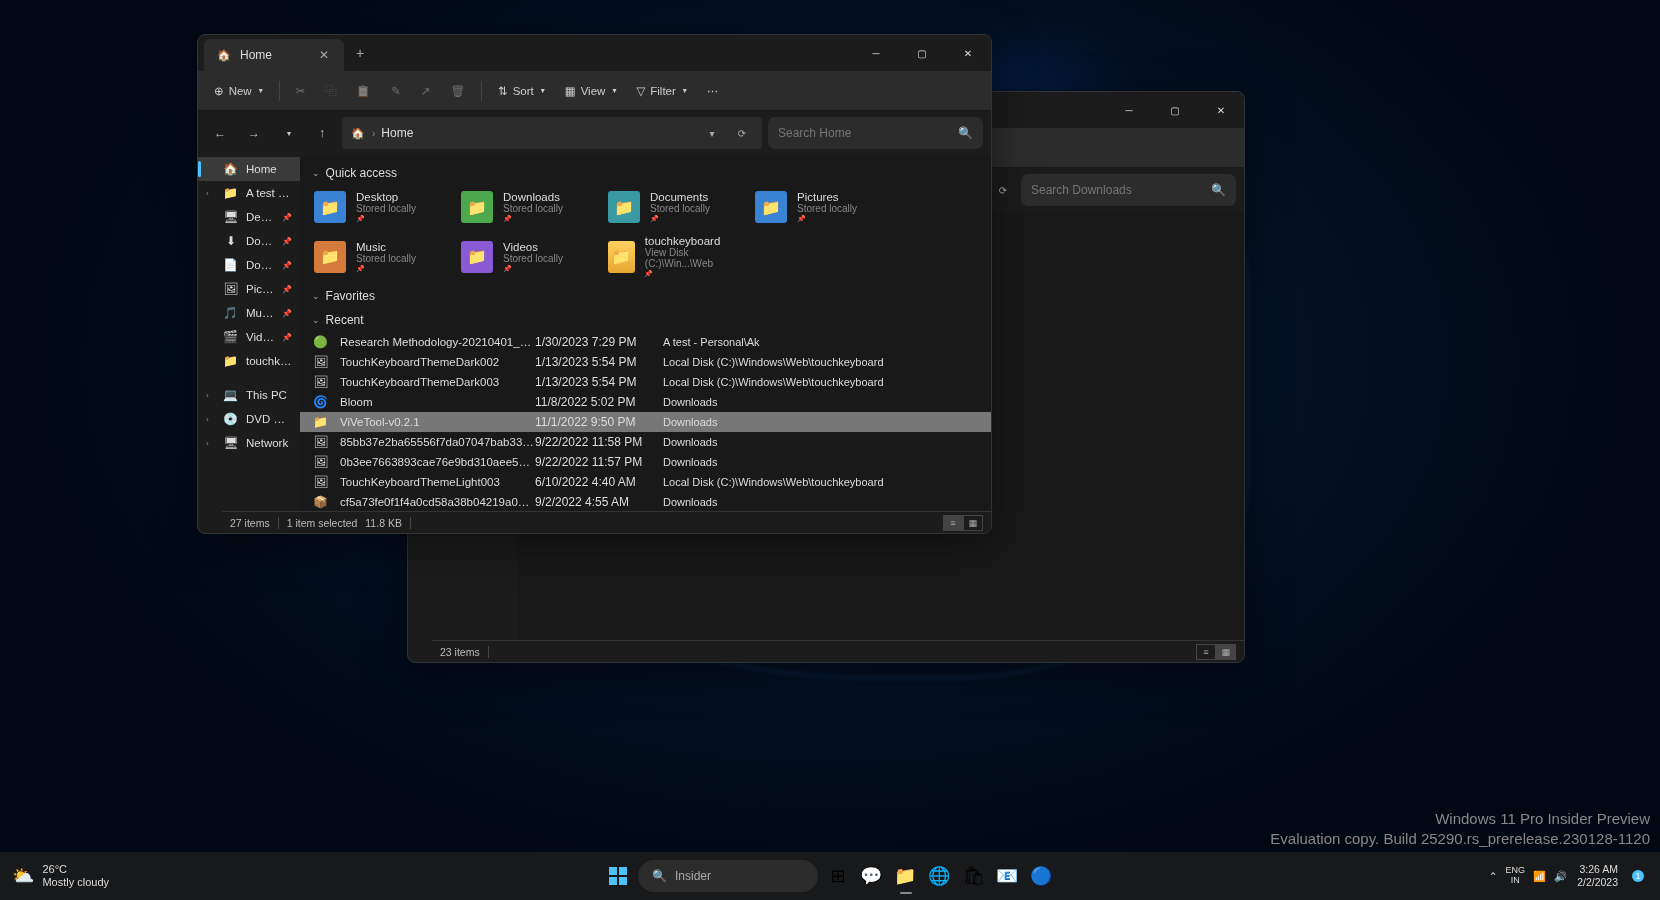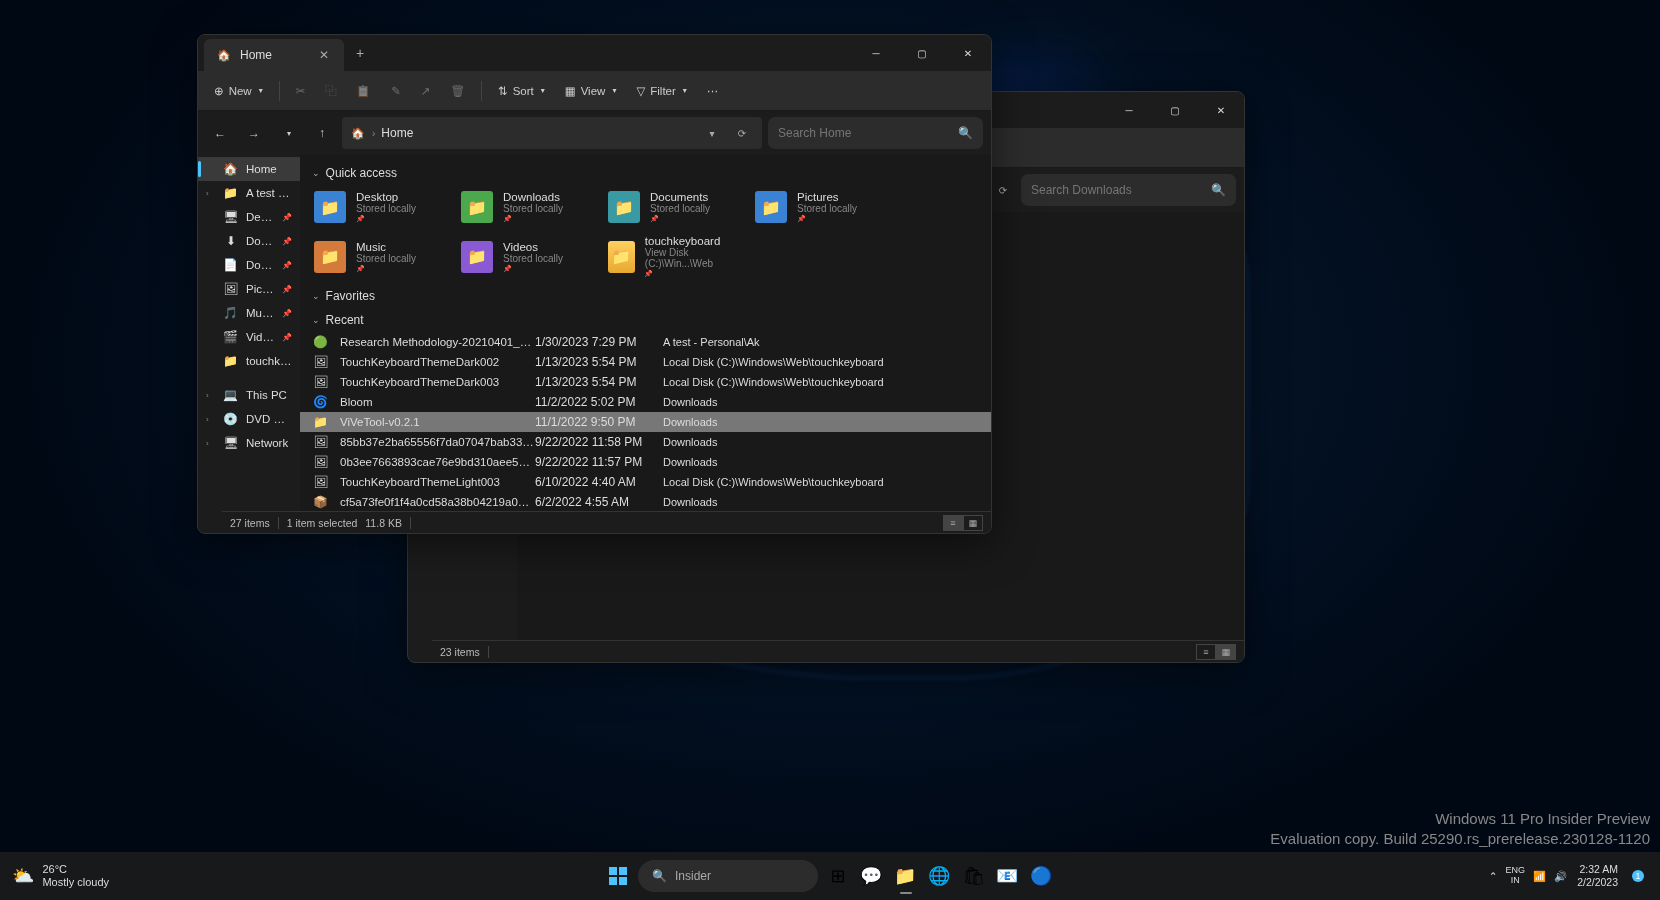--- a/index.html
+++ b/index.html
@@ -350,21 +350,21 @@
           </div>
           <div class="recent-row">
             <span class="recent-icon">🖼</span>
             <span class="recent-name">TouchKeyboardThemeDark003</span>
             <span class="recent-date">1/13/2023 5:54 PM</span>
             <span class="recent-loc">Local Disk (C:)\Windows\Web\touchkeyboard</span>
           </div>
           <div class="recent-row">
             <span class="recent-icon">🌀</span>
             <span class="recent-name">Bloom</span>
-            <span class="recent-date">11/2/2022 5:02 PM</span>
+            <span class="recent-date">11/8/2022 5:02 PM</span>
             <span class="recent-loc">Downloads</span>
           </div>
           <div class="recent-row selected">
             <span class="recent-icon">📁</span>
             <span class="recent-name">ViVeTool-v0.2.1</span>
             <span class="recent-date">11/1/2022 9:50 PM</span>
             <span class="recent-loc">Downloads</span>
           </div>
           <div class="recent-row">
             <span class="recent-icon">🖼</span>
@@ -380,21 +380,21 @@
           </div>
           <div class="recent-row">
             <span class="recent-icon">🖼</span>
             <span class="recent-name">TouchKeyboardThemeLight003</span>
             <span class="recent-date">6/10/2022 4:40 AM</span>
             <span class="recent-loc">Local Disk (C:)\Windows\Web\touchkeyboard</span>
           </div>
           <div class="recent-row">
             <span class="recent-icon">📦</span>
             <span class="recent-name">cf5a73fe0f1f4a0cd58a38b04219a0167354f87f</span>
-            <span class="recent-date">6/2/2022 4:55 AM</span>
+            <span class="recent-date">9/2/2022 4:55 AM</span>
             <span class="recent-loc">Downloads</span>
           </div>
         </div>
     </div>
   </div>
 
   <div class="statusbar">
     <span>27 items</span>
     <span class="status-sep"></span>
     <span>1 item selected</span>
@@ -445,21 +445,21 @@
     <div class="tb-tray">
       <span>⌃</span>
       <div class="tb-lang">
         <span>ENG</span>
           <span>IN</span>
       </div>
       <span>📶</span>
       <span>🔊</span>
     </div>
     <div class="tb-clock">
-      <span>2:32 AM</span>
+      <span>3:26 AM</span>
         <span>2/2/2023</span>
     </div>
     <div class="tb-notif">
       <svg width="14" height="14" viewBox="0 0 14 14">
           <circle cx="7" cy="7" r="6" fill="#4cc2ff"></circle>
           <text x="7" y="10" font-size="9" fill="#fff" text-anchor="middle">1</text>
         </svg>
     </div>
   </div>
 </div>

